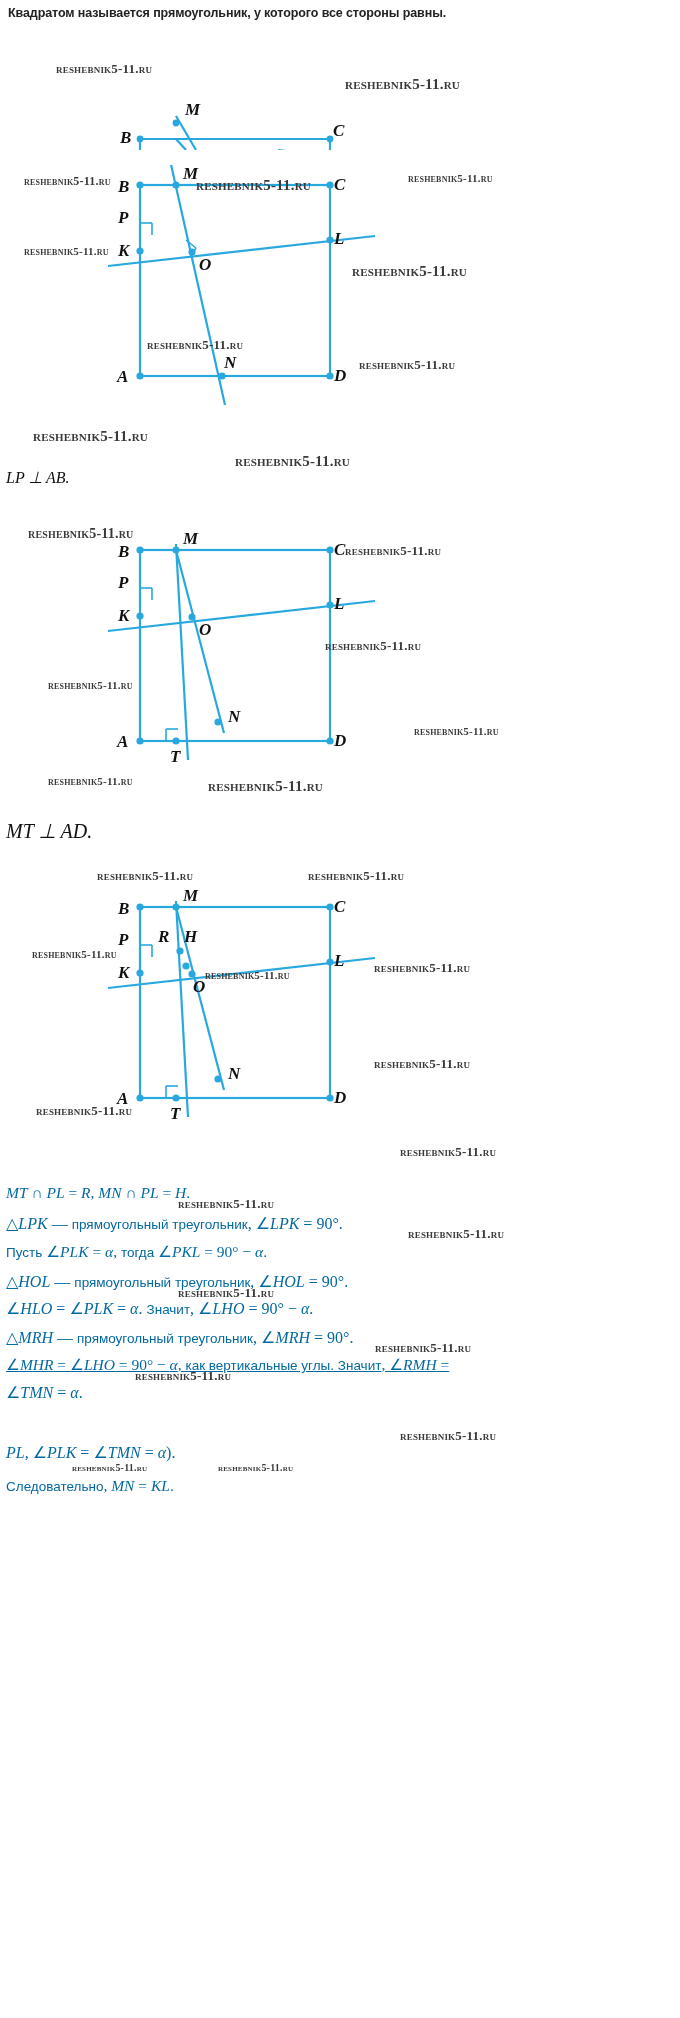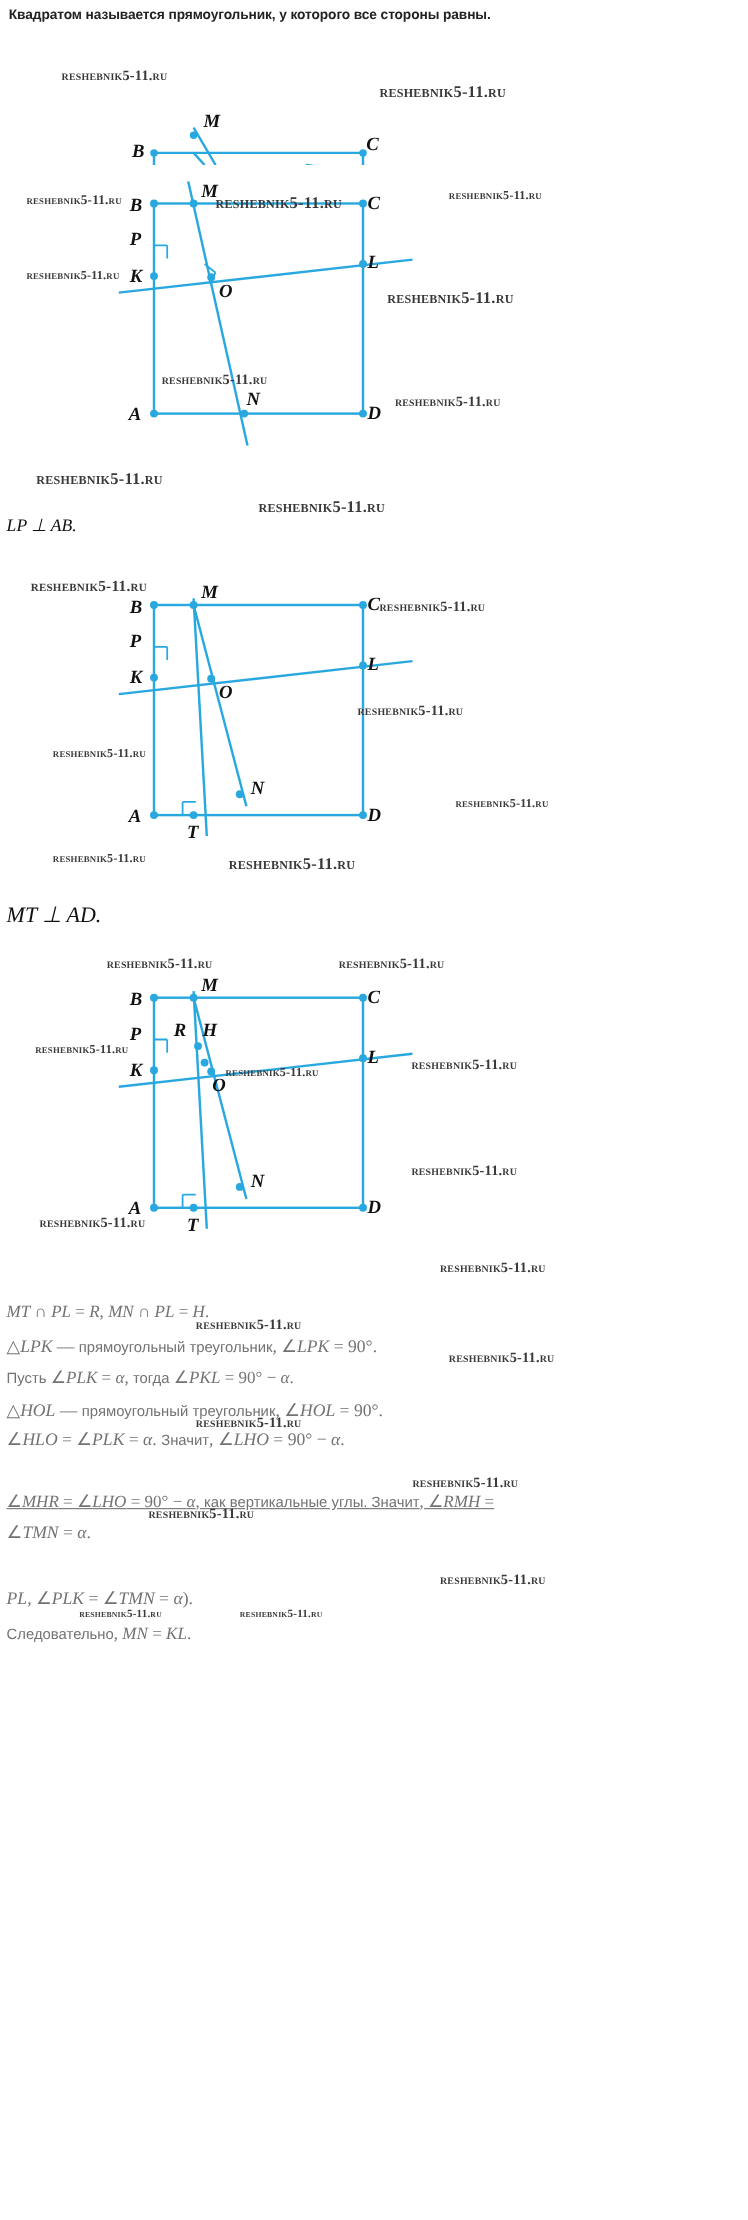--- a/index.html
+++ b/index.html
@@ -43,21 +43,21 @@
   .math {
     position: absolute;
     font-family: "Liberation Serif", serif;
     font-style: italic;
     color: #111;
     white-space: nowrap;
   }
   .mathline {
     position: absolute;
     font-family: "Liberation Serif", serif;
-    color: #737373;
+    color: #0369a1;
     white-space: nowrap;
     font-size: 15.5px;
   }
   .mathline i { font-style: italic; }
   .mathline .up { font-style: normal; font-size: 13.5px; font-family: "Liberation Sans", sans-serif; }
   .final {
     position: absolute;
     left: 0; width: 680px;
     background: #ddf5e2;
     border-top: 1px solid #bfe8c9;
@@ -269,20 +269,21 @@
   <div class="wm" style="left:374px; top:960px; font-size:13px;">reshebnik5-11.ru</div>
   <div class="wm" style="left:374px; top:1056px; font-size:13px;">reshebnik5-11.ru</div>
   <div class="wm" style="left:36px; top:1103px; font-size:13px;">reshebnik5-11.ru</div>
   <div class="wm" style="left:400px; top:1144px; font-size:13px;">reshebnik5-11.ru</div>
 
   <div class="mathline" style="left:6px; top:1184px;"><i>MT</i> ∩ <i>PL</i> = <i>R</i>, <i>MN</i> ∩ <i>PL</i> = <i>H</i>.</div>
   <div class="mathline" style="left:6px; top:1214px; font-size:16px;">△<i>LPK</i> — <span class="up">прямоугольный треугольник</span>, ∠<i>LPK</i> = 90°.</div>
   <div class="mathline" style="left:6px; top:1243px;"><span class="up">Пусть</span> ∠<i>PLK</i> = <i>α</i>, <span class="up">тогда</span> ∠<i>PKL</i> = 90° − <i>α</i>.</div>
   <div class="mathline" style="left:6px; top:1272px; font-size:16px;">△<i>HOL</i> — <span class="up">прямоугольный треугольник</span>, ∠<i>HOL</i> = 90°.</div>
   <div class="mathline" style="left:6px; top:1299px; font-size:16px;">∠<i>HLO</i> = ∠<i>PLK</i> = <i>α</i>. <span class="up">Значит</span>, ∠<i>LHO</i> = 90° − <i>α</i>.</div>
+  <div class="mathline" style="left:6px; top:1328px; font-size:16px;">△<i>MRH</i> — <span class="up">прямоугольный треугольник</span>, ∠<i>MRH</i> = 90°.</div>
   <div class="mathline" style="left:6px; top:1356px;text-decoration:underline;">∠<i>MHR</i> = ∠<i>LHO</i> = 90° − <i>α</i>, <span class="up">как вертикальные углы. Значит</span>, ∠<i>RMH</i> =</div>
   <div class="mathline" style="left:6px; top:1383px; font-size:16px;">∠<i>TMN</i> = <i>α</i>.</div>
   <div class="mathline" style="left:6px; top:1443px; font-size:16px;"><i>PL</i>, ∠<i>PLK</i> = ∠<i>TMN</i> = <i>α</i>).</div>
   <div class="mathline" style="left:6px; top:1477px;"><span class="up">Следовательно</span>, <i>MN</i> = <i>KL</i>.</div>
 
   <div class="wm" style="left:178px; top:1196px; font-size:13px;">reshebnik5-11.ru</div>
   <div class="wm" style="left:408px; top:1226px; font-size:13px;">reshebnik5-11.ru</div>
   <div class="wm" style="left:178px; top:1285px; font-size:13px;">reshebnik5-11.ru</div>
   <div class="wm" style="left:375px; top:1340px; font-size:13px;">reshebnik5-11.ru</div>
   <div class="wm" style="left:135px; top:1368px; font-size:13px;">reshebnik5-11.ru</div>

